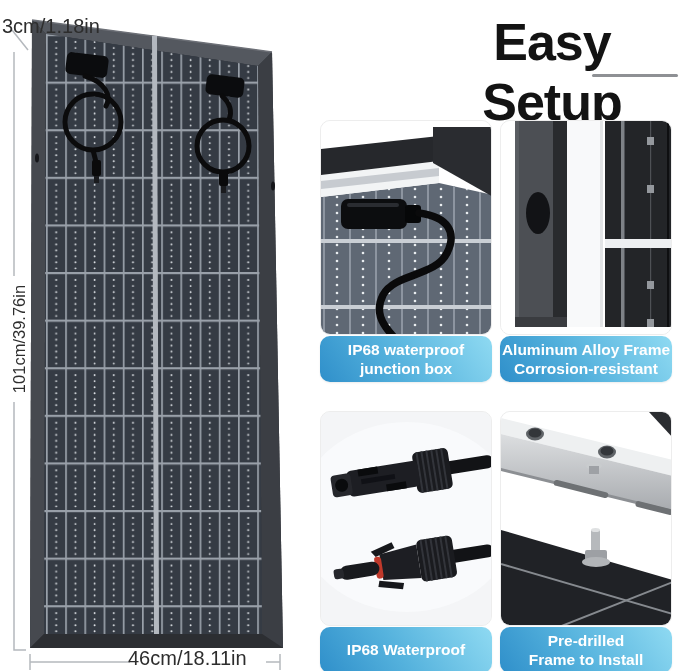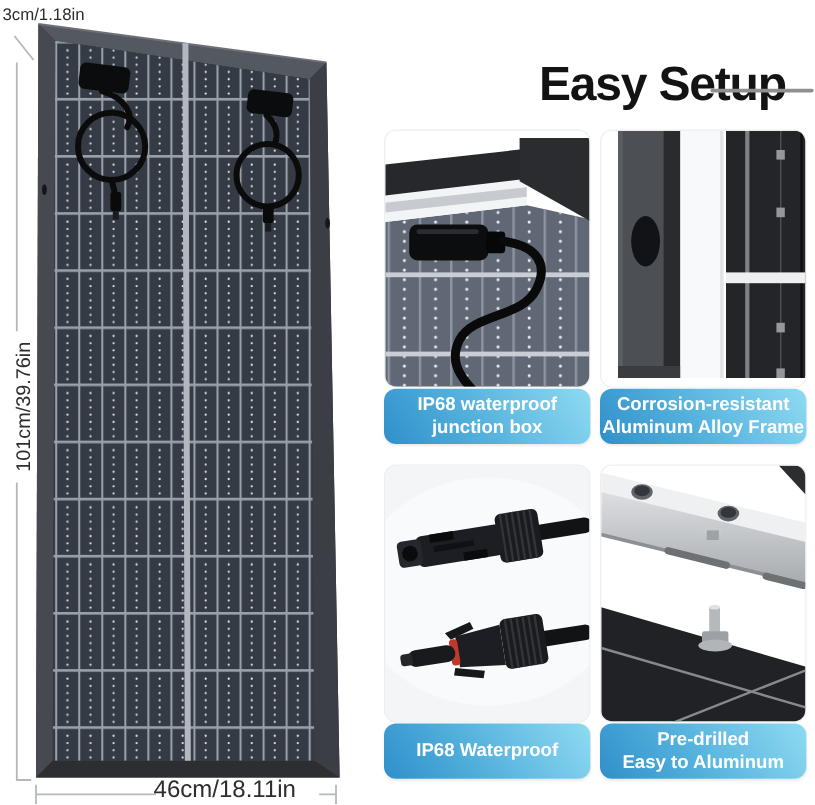--- a/index.html
+++ b/index.html
@@ -3,36 +3,36 @@
 <meta charset="utf-8">
 <style>
   html,body{margin:0;padding:0;background:#ffffff;}
   #stage{
     position:relative;width:679px;height:671px;overflow:hidden;background:#ffffff;
     font-family:"Liberation Sans",sans-serif;
   }
   
   #panel-svg{position:absolute;left:0;top:0;}
   .dim-label{position:absolute;color:#2d2d2d;}
-  #dim-thickness{left:2px;top:4px;font-size:14px;}
+  #dim-thickness{left:2px;top:15px;font-size:20px;}
   #dim-width{left:128px;top:647px;width:144px;font-size:20px;}
   
   #title{
     position:absolute;left:428px;top:12px;width:248px;text-align:center;
-    font-size:40px;font-weight:bold;letter-spacing:-1px;color:#131313;margin-top:36px;
+    font-size:52px;font-weight:bold;letter-spacing:-1px;color:#131313;
   }
   #title-underline{
     position:absolute;left:592px;top:74px;width:86px;height:3px;
     background:#8e9094;border-radius:2px;
   }
   #cards{
     position:absolute;left:320px;top:108px;width:352px;
     display:grid;grid-template-columns:172px 172px;column-gap:8px;row-gap:17px;
   }
-  .card{width:172px;}
+  .card{width:172px;margin-top:12px;}
   .card-img{
     width:172px;height:215px;border-radius:10px;overflow:hidden;position:relative;
     background:#f6f7f8;border:1px solid #ededed;box-sizing:border-box;
   }
   .card-img svg{display:block;}
   .card-caption{
     width:172px;height:46px;border-radius:10px;margin-top:1px;
     background:linear-gradient(55deg,#2f8fca 0%,#55b2dd 45%,#8fdaf2 100%);
     color:#ffffff;display:flex;flex-direction:column;align-items:center;justify-content:center;
     font-size:15.5px;font-weight:bold;line-height:1.25;text-align:center;
@@ -172,22 +172,22 @@
             <rect x="146" y="64" width="7" height="8" fill="#94989d"></rect>
             <rect x="146" y="160" width="7" height="8" fill="#94989d"></rect>
             <rect x="146" y="198" width="7" height="8" fill="#94989d"></rect>
             <rect x="166" y="0" width="2" height="206" fill="#0e0f11"></rect>
             <rect x="104" y="118" width="68" height="9" fill="#edeff1"></rect>
           </g>
           <rect x="0" y="206" width="172" height="9" fill="#ffffff"></rect>
         </svg>
       </div>
       <div class="card-caption">
+        <span>Aluminum Alloy Frame</span>
         <span>Corrosion-resistant</span>
-        <span>Aluminum Alloy Frame</span>
       </div>
     </div>
 
     <div class="card">
       <div class="card-img">
         <svg width="172" height="215" viewBox="0 0 172 215">
           <rect width="172" height="215" fill="#f4f5f7"></rect>
           <ellipse cx="86" cy="105" rx="110" ry="95" fill="#fbfcfd" opacity="0.7"></ellipse>
           <g transform="rotate(-9 86 64)">
             <rect x="118" y="56" width="56" height="13" rx="6.5" fill="#121316"></rect>
@@ -250,18 +250,18 @@
           <g>
             <rect x="90" y="118" width="9" height="26" fill="#b6b9bc"></rect>
             <ellipse cx="94.5" cy="118" rx="4.5" ry="2" fill="#dfe1e2"></ellipse>
             <rect x="84" y="138" width="22" height="12" rx="2" fill="#9da0a4"></rect>
             <ellipse cx="95" cy="150" rx="14" ry="5" fill="#b2b5b8"></ellipse>
           </g>
         </svg>
       </div>
       <div class="card-caption">
         <span>Pre-drilled</span>
-        <span>Easy to Aluminum</span>
+        <span>Frame to Install</span>
       </div>
     </div>
 
   </div>
 </div>
 
 </body></html>

